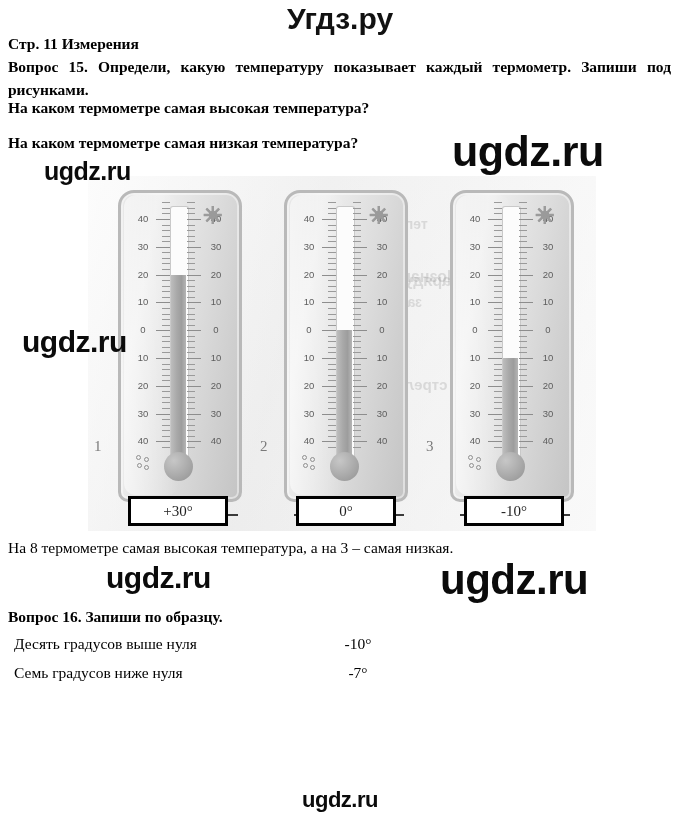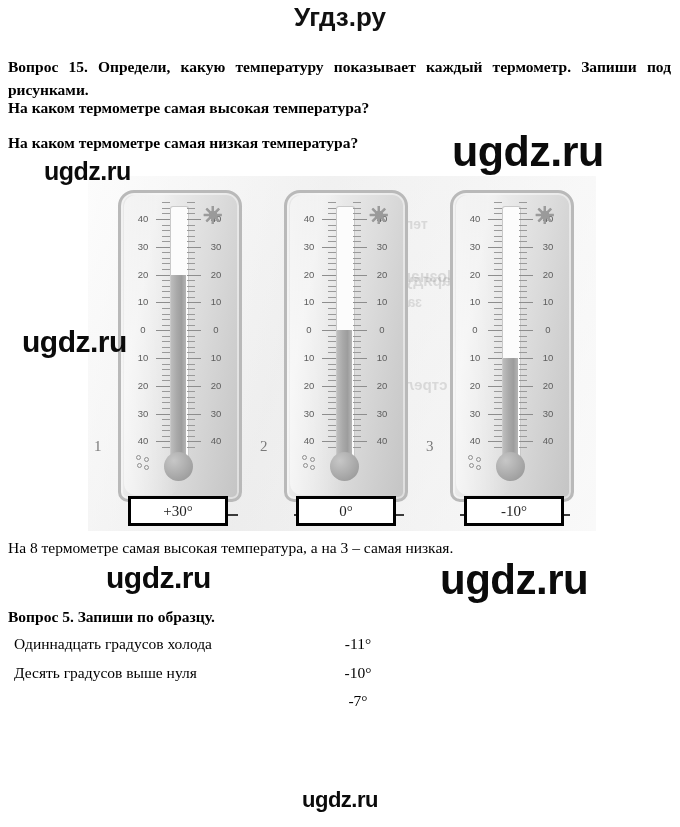--- a/index.html
+++ b/index.html
@@ -11,21 +11,21 @@
     position:relative;
     overflow:hidden;
   }
   .page{position:relative;width:680px;height:827px;}
 
   
   .brand-top{
     position:absolute;left:0;top:2px;width:680px;
     text-align:center;
     font-family:"Liberation Sans", sans-serif;
-    font-weight:bold;font-size:26px;letter-spacing:0px;
+    font-weight:bold;font-size:30px;letter-spacing:0px;
     color:#111;
   }
 
   
   .txt{
     position:absolute;left:8px;width:664px;
     font-family:"Liberation Serif", serif;
     font-weight:bold;
     font-size:15.5px;
     line-height:23px;
@@ -207,20 +207,21 @@
   .wm-e{left:440px;top:556px;font-size:42px;}
   .wm-f{left:0px;top:787px;width:680px;text-align:center;font-size:22px;}
 </style>
 </head>
 <body>
 
 <div class="page">
 
   <div class="brand-top">Угдз.ру</div>
 
+  <div class="txt l-page">Стр. 11 Измерения</div>
   <div class="txt l-q15">Вопрос 15. Определи, какую температуру показывает каждый термометр. Запиши под рисунками.</div>
   <div class="txt l-a">На каком термометре самая высокая температура?</div>
   <div class="txt l-b">На каком термометре самая низкая температура?</div>
 
   <div class="pic">
     <div class="ghost" style="left:230px;top:20px;font-size:15px;">холода</div>
     <div class="ghost" style="left:300px;top:40px;font-size:14px;">тепла</div>
     <div class="ghost" style="left:250px;top:92px;font-size:16px;">Познакомьтесь</div>
     <div class="ghost" style="left:316px;top:96px;font-size:16px;">Наряду</div>
     <div class="ghost" style="left:286px;top:118px;font-size:14px;">записи</div>
@@ -643,31 +644,28 @@
     <div class="leader" style="left:206px;top:338px;width:110px;"></div>
     <div class="leader" style="left:372px;top:338px;width:110px;"></div>
   </div>
 
   <div class="ansbox" style="left:128px;top:496px;width:100px;height:30px;">+30°</div>
   <div class="ansbox" style="left:296px;top:496px;width:100px;height:30px;">0°</div>
   <div class="ansbox" style="left:464px;top:496px;width:100px;height:30px;">-10°</div>
 
   <div class="ans-line">На 8 термометре самая высокая температура, а на 3 – самая низкая.</div>
 
-  <div class="q16">Вопрос 5. Запиши по образцу.</div>
+  <div class="q16">Вопрос 16. Запиши по образцу.</div>
   <div class="table16" id="table16">
-      <div class="row16">
-        <div class="phrase">Одиннадцать градусов холода</div>
-        <div class="val">-11°</div>
-      </div>
       <div class="row16">
         <div class="phrase">Десять градусов выше нуля</div>
         <div class="val">-10°</div>
       </div>
       <div class="row16">
+        <div class="phrase">Семь градусов ниже нуля</div>
         <div class="val">-7°</div>
       </div>
     </div>
 
   <div class="wm wm-a">ugdz.ru</div>
   <div class="wm wm-b">ugdz.ru</div>
   <div class="wm wm-c">ugdz.ru</div>
   <div class="wm wm-d">ugdz.ru</div>
   <div class="wm wm-e">ugdz.ru</div>
   <div class="wm wm-f">ugdz.ru</div>

